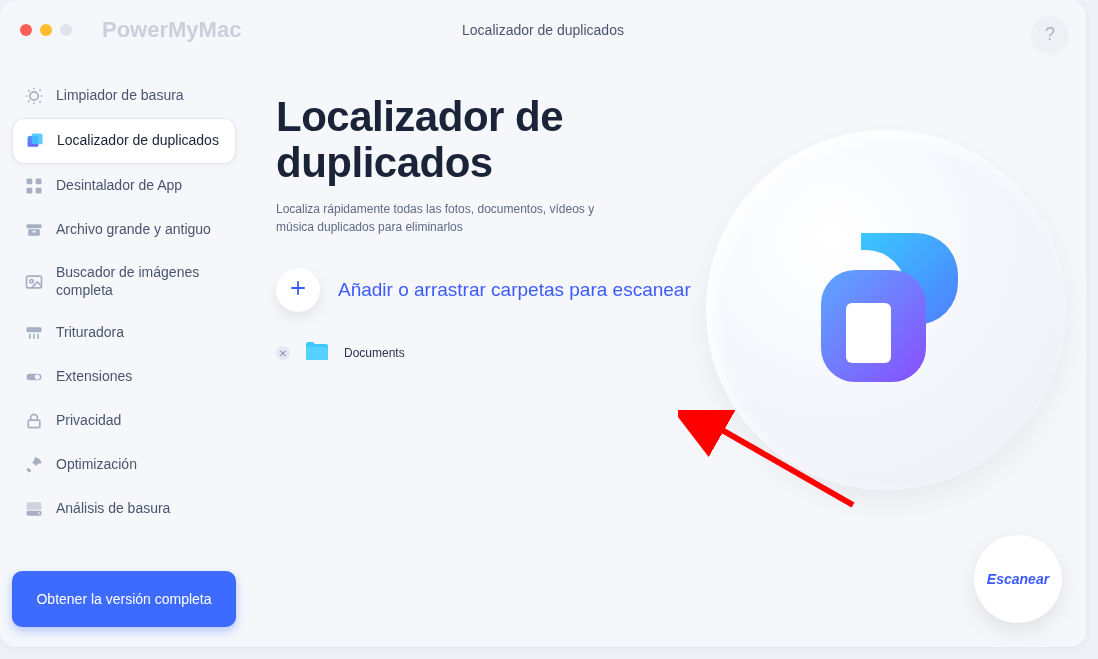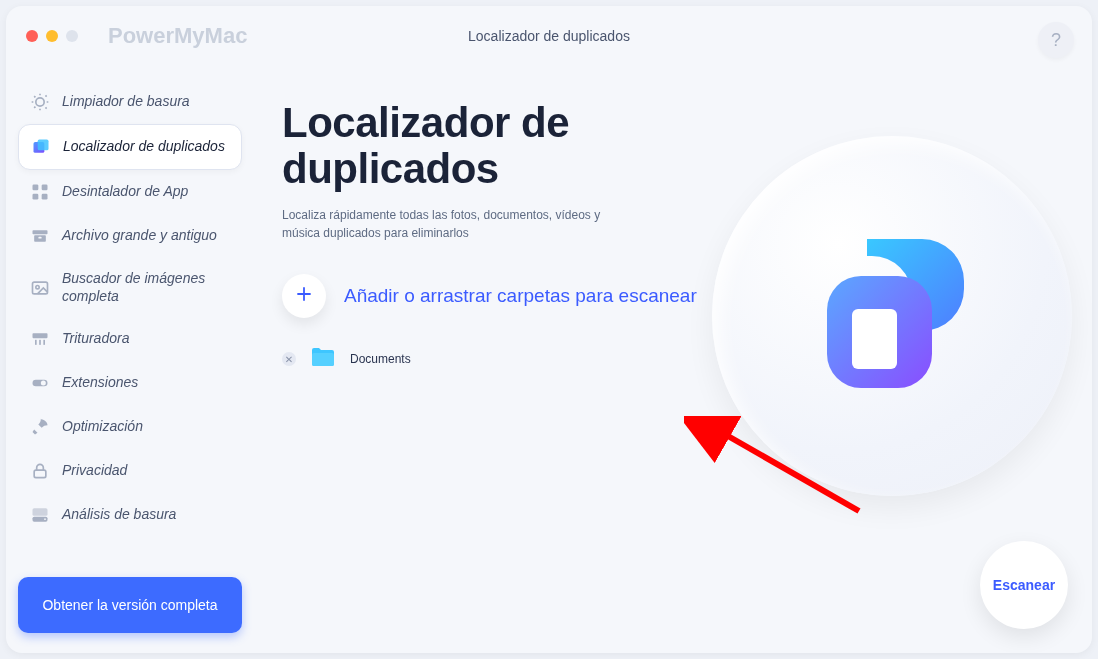--- a/index.html
+++ b/index.html
@@ -16,21 +16,20 @@
     padding: 0;
     width: 1098px;
     height: 659px;
     font-family: -apple-system, "Helvetica Neue", Arial, sans-serif;
     color: var(--text);
     overflow: hidden;
     background: #eef1f7;
   }
   .window {
     position: relative;
-    margin: 6px;
     width: 1086px;
     height: 647px;
     background: var(--bg);
     border-radius: 16px;
     box-shadow: 0 2px 8px rgba(0,0,0,0.05);
     overflow: hidden;
   }
 
   
   .titlebar {
@@ -110,21 +109,21 @@
     box-shadow: 0 2px 6px rgba(0,0,0,0.04);
     color: #1b2338;
   }
   .navitem .ic {
     width: 20px; height: 20px;
     display: flex; align-items: center; justify-content: center;
     color: #a7b0c2;
     flex-shrink: 0;
   }
   .navitem.active .ic { color: transparent; } 
-  .navitem .label { line-height: 1.25; font-style: italic; }
+  .navitem .label { line-height: 1.25; }
 
   .upgrade-btn {
     margin-top: 10px;
     background: var(--accent2);
     color: #fff;
     border: none;
     border-radius: 10px;
     height: 56px;
     font-size: 14px;
     font-weight: 500;
@@ -213,20 +212,21 @@
     right: 24px; bottom: 24px;
     width: 88px; height: 88px;
     border-radius: 50%;
     background: #ffffff;
     box-shadow: 0 8px 22px rgba(0,0,0,0.09);
     display: flex; align-items: center; justify-content: center;
     color: var(--accent);
     font-weight: 600;
     font-size: 14px;
     cursor: pointer;
+    font-style: italic;
   }
 
   
   .arrow {
     position: absolute;
     left: 430px; top: 350px;
     pointer-events: none;
   }
 </style>
 </head>
@@ -329,35 +329,35 @@
             <svg viewBox="0 0 24 24" width="20" height="20" fill="currentColor">
               <rect x="3" y="8" width="18" height="8" rx="4"></rect>
                 <circle cx="16" cy="12" r="3" fill="#f5f7fb"></circle>
             </svg>
           </span>
           <span class="label">Extensiones</span>
         </div>
 
         <div class="navitem">
           <span class="ic">
-            <svg viewBox="0 0 24 24" width="20" height="20" fill="currentColor">
-              <path d="M14 3c3 0 7 3 7 7-3 0-5 1-7 3l-4-4c2-2 3-4 3-7zM5 15l4 4-3 2-3-3z"></path>
-            </svg>
-          </span>
-          <span class="label">Optimización</span>
-        </div>
-
-        <div class="navitem">
-          <span class="ic">
             <svg viewBox="0 0 24 24" width="20" height="20" fill="none" stroke="currentColor" stroke-width="2">
               <rect x="5" y="11" width="14" height="9" rx="2"></rect>
                 <path d="M8 11V8a4 4 0 0 1 8 0v3"></path>
             </svg>
           </span>
           <span class="label">Privacidad</span>
+        </div>
+
+        <div class="navitem">
+          <span class="ic">
+            <svg viewBox="0 0 24 24" width="20" height="20" fill="currentColor">
+              <path d="M14 3c3 0 7 3 7 7-3 0-5 1-7 3l-4-4c2-2 3-4 3-7zM5 15l4 4-3 2-3-3z"></path>
+            </svg>
+          </span>
+          <span class="label">Optimización</span>
         </div>
 
         <div class="navitem">
           <span class="ic">
             <svg viewBox="0 0 24 24" width="20" height="20" fill="currentColor">
               <rect x="3" y="14" width="18" height="6" rx="2"></rect>
                 <rect x="3" y="4" width="18" height="9" rx="2" opacity=".5"></rect>
               <circle cx="18" cy="17" r="1" fill="#f5f7fb"></circle>
             </svg>
           </span>

